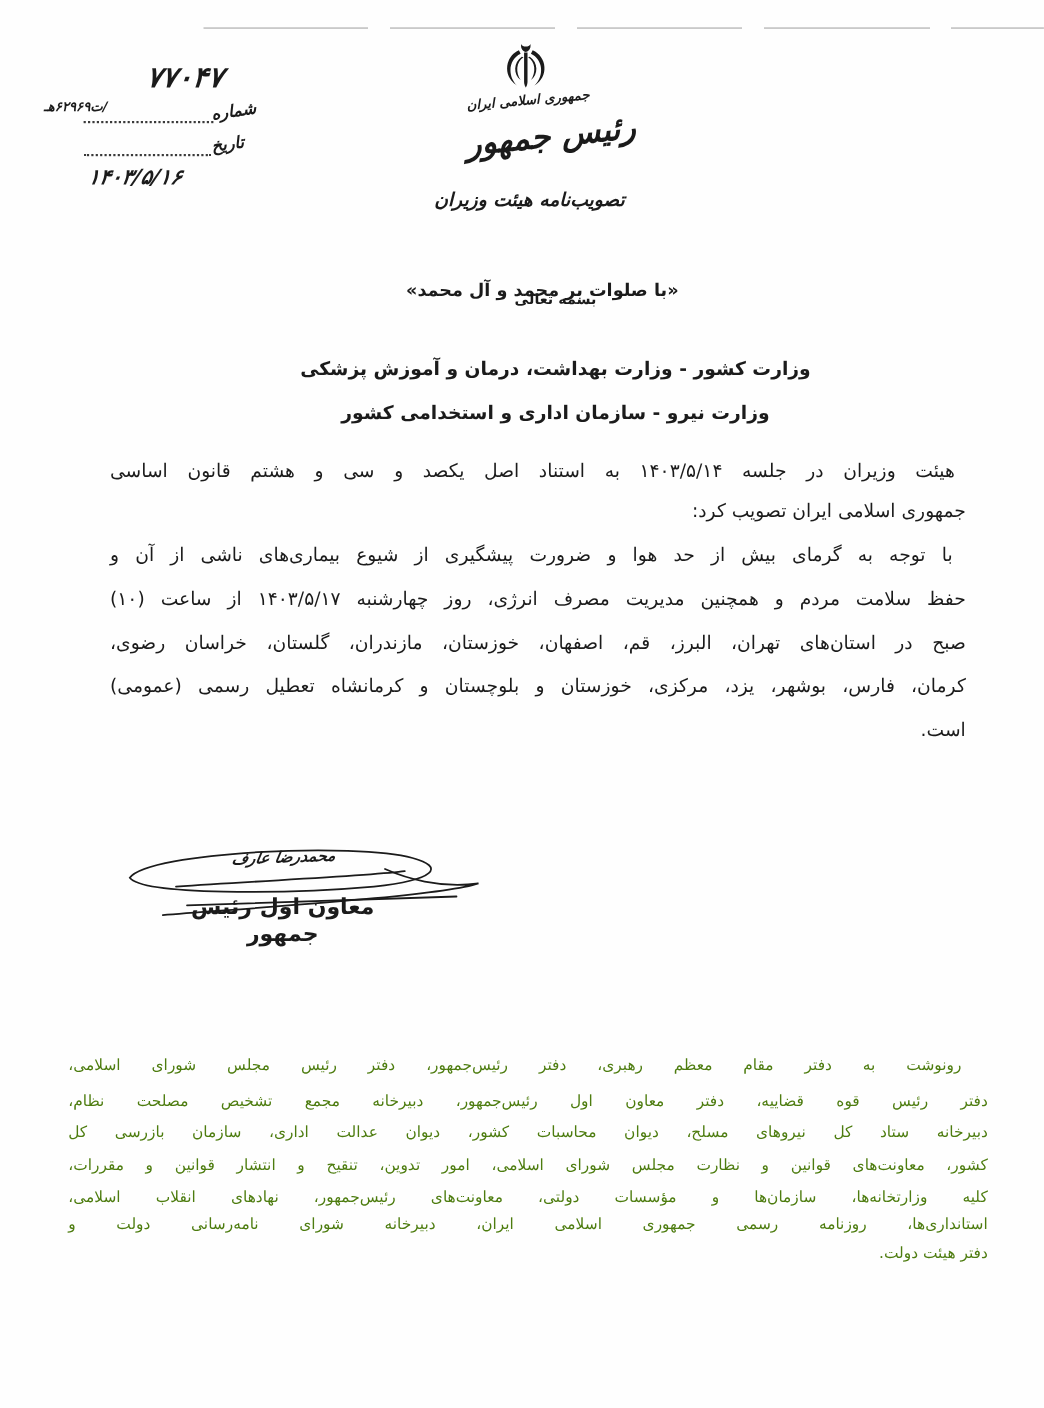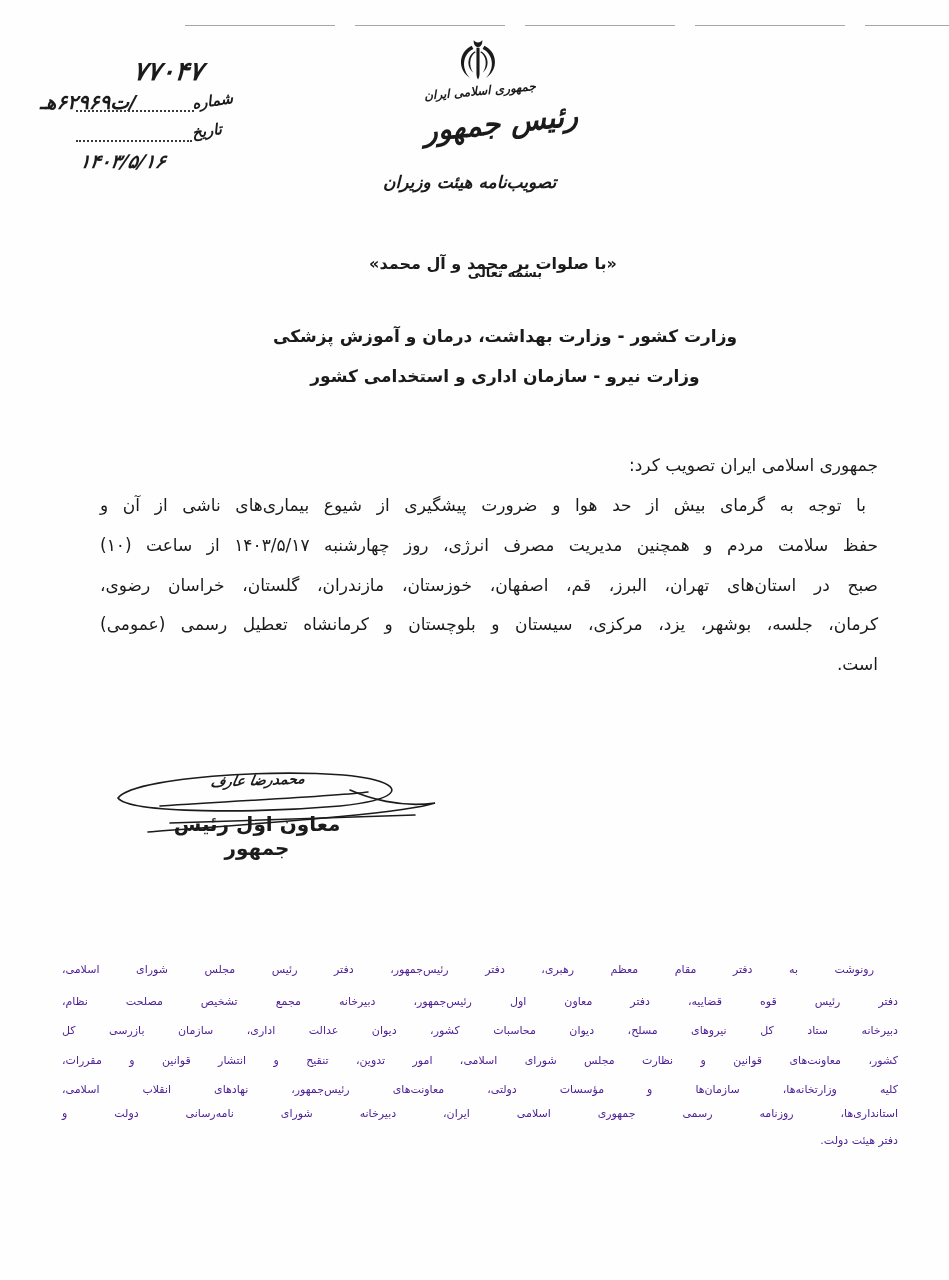--- a/index.html
+++ b/index.html
@@ -9,37 +9,37 @@
     font-family:"DejaVu Sans",sans-serif;color:#1b1b1b;
   }
   .abs{position:absolute;}
   .fa{direction:rtl;unicode-bidi:isolate;font-family:"DejaVu Sans",sans-serif;color:#1b1b1b;}
   .just{text-align:justify;text-align-last:justify;text-justify:inter-word;}
   .right{text-align:right;}
   .center{text-align:center;}
   .bold{font-weight:bold;}
   .hand{font-style:italic;font-weight:bold;}
   .body-line{left:100px;width:778px;font-size:17px;line-height:24px;}
-  .cc-line{left:62px;width:836px;font-size:11px;line-height:19px;color:#4c1d95;}
+  .cc-line{left:62px;width:836px;font-size:14px;line-height:19px;color:#4d7c0f;}
   .dotline{border-bottom:2px dotted #3a3a3a;height:0;}
   .scanline{height:1px;opacity:.65;
     background:repeating-linear-gradient(to right,#777 0 150px,transparent 150px 170px);}
   .calli{font-style:italic;font-weight:bold;letter-spacing:1px;}
   svg{display:block;}
 </style>
 </head>
 <body>
 
 <div id="page">
 
   <div class="abs scanline" style="left:185px;top:25px;width:764px;"></div>
 
   <div class="abs fa hand" style="left:98px;top:56px;width:140px;font-size:26px;letter-spacing:6px;text-align:center;transform:skewX(-6deg);">۷۷۰۴۷</div>
 
-  <div class="abs fa hand" style="left:40px;top:90px;font-size:20px;">/ت۶۲۹۶۹هـ</div>
+  <div class="abs fa hand" style="left:40px;top:90px;font-size:12px;">/ت۶۲۹۶۹هـ</div>
 
   <div class="abs fa calli" style="left:192px;top:92px;font-size:15px;transform:rotate(-8deg);">شماره</div>
   <div class="abs dotline" style="left:76px;top:110px;width:118px;"></div>
 
   <div class="abs fa calli" style="left:192px;top:122px;font-size:15px;transform:rotate(-8deg);">تاریخ</div>
   <div class="abs dotline" style="left:76px;top:140px;width:116px;"></div>
 
   <div class="abs fa hand" style="left:58px;top:150px;width:130px;font-size:19px;letter-spacing:2px;text-align:center;transform:skewX(-10deg);">۱۴۰۳/۵/۱۶</div>
 
   <div class="abs" style="left:452px;top:36px;width:52px;height:58px;">
@@ -52,34 +52,35 @@
         <path d="M62 18 C87 29 91 64 65 80 C83 62 80 34 59 24 Z"></path>
         <path d="M57 29 C72 39 72 60 59 70 C68 57 67 38 54 30 Z"></path>
       </g>
     </svg>
   </div>
 
   <div class="abs fa calli" style="left:410px;top:84px;width:140px;font-size:12px;text-align:center;transform:rotate(-5deg);">جمهوری اسلامی ایران</div>
 
   <div class="abs fa calli" style="left:428px;top:106px;width:150px;font-size:29px;text-align:center;white-space:nowrap;transform:rotate(-6deg);">رئیس جمهور</div>
 
-  <div class="abs fa calli" style="left:383px;top:172px;width:185px;font-size:17px;text-align:left;white-space:nowrap;">تصویب‌نامه هیئت وزیران</div>
+  <div class="abs fa calli" style="left:383px;top:172px;width:185px;font-size:17px;text-align:right;white-space:nowrap;">تصویب‌نامه هیئت وزیران</div>
 
   <div class="abs fa bold center" style="left:420px;top:229px;width:170px;font-size:13px;margin-top:36px;">بسمه تعالی</div>
   <div class="abs fa bold center" style="left:368px;top:254px;width:250px;font-size:16px;">«با صلوات بر محمد و آل محمد»</div>
 
   <div class="abs fa bold center" style="left:240px;top:326px;width:530px;font-size:17px;">وزارت کشور - وزارت بهداشت، درمان و آموزش پزشکی</div>
   <div class="abs fa bold center" style="left:240px;top:366px;width:530px;font-size:17px;">وزارت نیرو - سازمان اداری و استخدامی کشور</div>
 
+  <div class="abs fa just body-line" style="top:417px;padding-right:10px;width:768px;">هیئت وزیران در جلسه ۱۴۰۳/۵/۱۴ به استناد اصل یکصد و سی و هشتم قانون اساسی</div>
   <div class="abs fa right body-line" style="top:453px;">جمهوری اسلامی ایران تصویب کرد:</div>
 
   <div class="abs fa just body-line" style="top:493px;padding-right:12px;width:766px;">با توجه به گرمای بیش از حد هوا و ضرورت پیشگیری از شیوع بیماری‌های ناشی از آن و</div>
   <div class="abs fa just body-line" style="top:533px;">حفظ سلامت مردم و همچنین مدیریت مصرف انرژی، روز چهارشنبه ۱۴۰۳/۵/۱۷ از ساعت (۱۰)</div>
   <div class="abs fa just body-line" style="top:573px;">صبح در استان‌های تهران، البرز، قم، اصفهان، خوزستان، مازندران، گلستان، خراسان رضوی،</div>
-  <div class="abs fa just body-line" style="top:612px;">کرمان، جلسه، بوشهر، یزد، مرکزی، سیستان و بلوچستان و کرمانشاه تعطیل رسمی (عمومی)</div>
+  <div class="abs fa just body-line" style="top:612px;">کرمان، فارس، بوشهر، یزد، مرکزی، خوزستان و بلوچستان و کرمانشاه تعطیل رسمی (عمومی)</div>
   <div class="abs fa right body-line" style="top:652px;">است.</div>
 
   <div class="abs" style="left:100px;top:760px;width:375px;height:95px;">
     <svg viewBox="0 0 375 95" width="375" height="95" aria-hidden="true">
       <g fill="none" stroke="#1b1b1b" stroke-width="1.6" stroke-linecap="round">
         <path d="M18 38 C35 14 225 6 275 20 C305 28 296 40 240 46 C160 53 30 54 18 38 Z"></path>
         <path d="M60 46 C150 40 240 36 268 32"></path>
         <path d="M250 30 C268 38 300 48 335 43 C300 55 120 66 48 72"></path>
         <path d="M70 63 L315 55"></path>
       </g>

